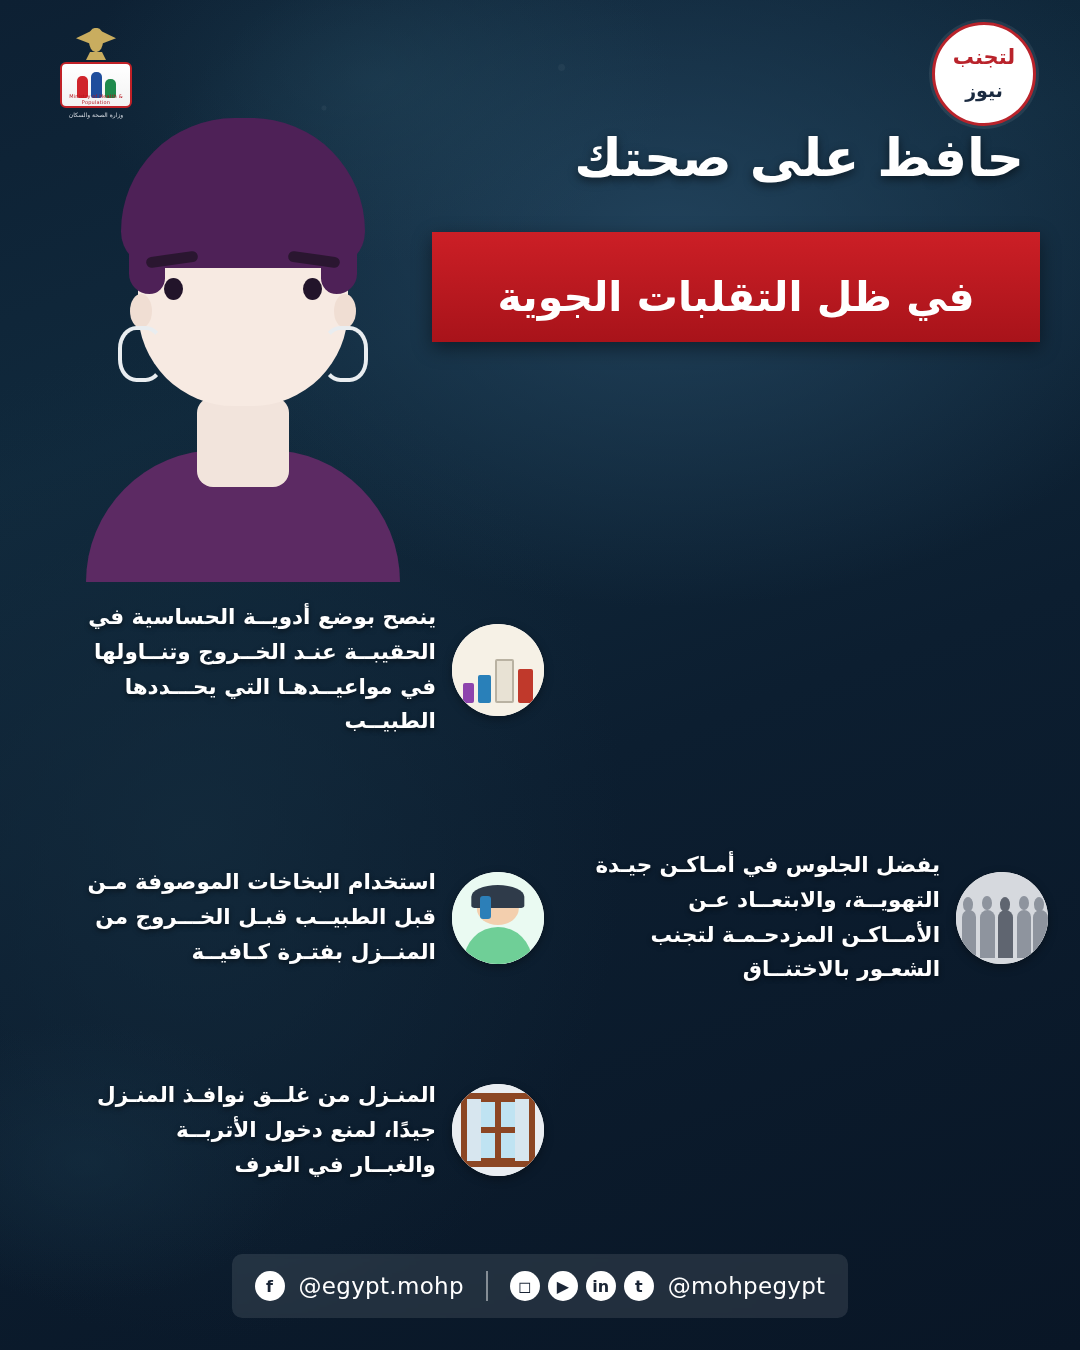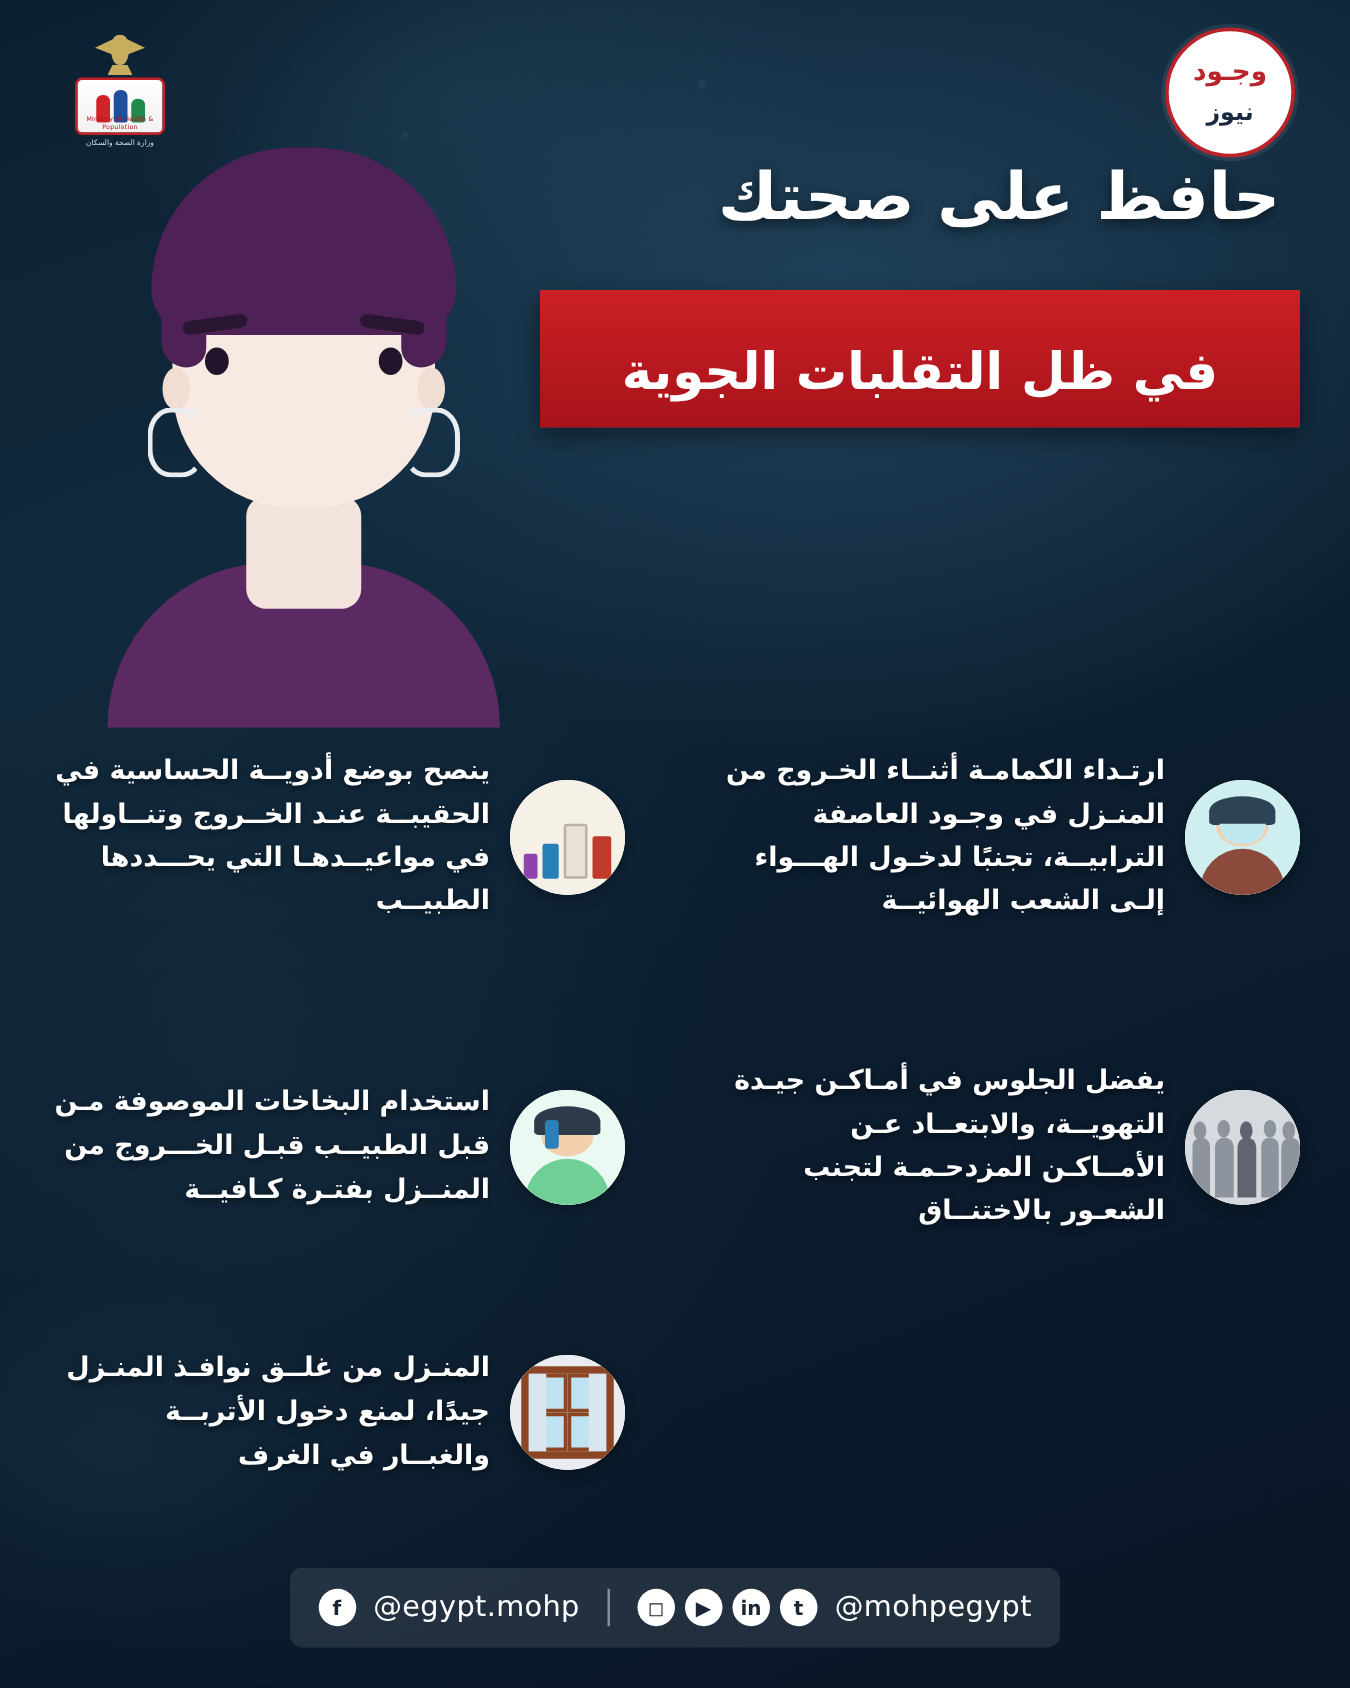--- a/index.html
+++ b/index.html
@@ -205,21 +205,21 @@
     display: flex; align-items: center; justify-content: center;
     overflow: hidden;
     position: relative;
     box-shadow: 0 3px 10px rgba(0,0,0,.35);
   }
   .tip-top { top: 388px; right: 40px; width: 1000px; }
   .tip-top .txt { font-size: 24.5px; width: 520px; }
   .tip-top .icon-circle { width: 128px; height: 128px; }
 
   .row { position: absolute; width: 1000px; left: 40px; display: flex; justify-content: space-between; }
-  .row .tip { position: relative; top: auto; right: auto; }
+  .row .tip { position: relative; top: auto; right: auto; margin-left: 44px; }
   .tip .txt.small { font-size: 21.5px; width: 352px; }
   .cell .icon-circle { width: 92px; height: 92px; }
 
   .row1 { top: 600px; }
   .row2 { top: 848px; }
   .row3 { top: 1078px; }
 
   
   .ic { position: absolute; inset: 0; }
   .bg-teal { background: #cfeef0; }
@@ -281,21 +281,21 @@
         <div class="fig red"></div>
         <div class="fig blue"></div>
         <div class="fig grn"></div>
       </div>
       <div class="crest-caption">Ministry of Health &amp; Population</div>
     </div>
     <div class="crest-sub">وزارة الصحة والسكان</div>
   </div>
 
   <div class="news-logo">
-    <div class="news-ar">وجـود</div>
+    <div class="news-ar">لتجنب</div>
     <div class="news-ar2">نيوز</div>
   </div>
 
   <div class="title-main">حافظ على صحتك</div>
   <div class="title-band">
     <span>في ظل التقلبات الجوية</span>
   </div>
 
   <div class="man">
     <div class="m-shoulders"></div>
@@ -320,32 +320,20 @@
         <div class="pills">
           <div class="pill-box" style="width:16px;height:34px;background:#c0392b;"></div>
           <div class="pill-box" style="width:20px;height:44px;background:#e8e2d4;border:2px solid #b9b2a2;"></div>
           <div class="pill-box" style="width:14px;height:28px;background:#2980b9;"></div>
           <div class="pill-box" style="width:12px;height:20px;background:#8e44ad;"></div>
         </div>
       </div>
       <div class="txt small">ينصح بوضع أدويــة الحساسية في الحقيبــة عنـد الخــروج وتنــاولها في مواعيــدهـا التي يحـــددها الطبيــب</div>
     </div>
 
-    <div class="tip cell">
-      <div class="icon-circle">
-        <div class="ic bg-teal"></div>
-        <div class="sick-face mask-face">
-          <div class="sf-body"></div>
-          <div class="sf-head"></div>
-          <div class="sf-hair" style="background:#2d4356;"></div>
-          <div class="sf-mask"></div>
-        </div>
-      </div>
-      <div class="txt small">ارتـداء الكمامـة أثنــاء الخـروج من المنـزل في وجـود العاصفة الترابيــة، تجنبًا لدخـول الهـــواء إلـى الشعب الهوائيــة</div>
-    </div>
   </div>
 
   <div class="row row2">
     <div class="tip cell">
       <div class="icon-circle">
         <div class="ic bg-mint"></div>
         <div class="sick-face">
           <div class="sf-body" style="background:#6fcf97;"></div>
           <div class="sf-head"></div>
           <div class="sf-hair" style="background:#2f3b4a;"></div>

